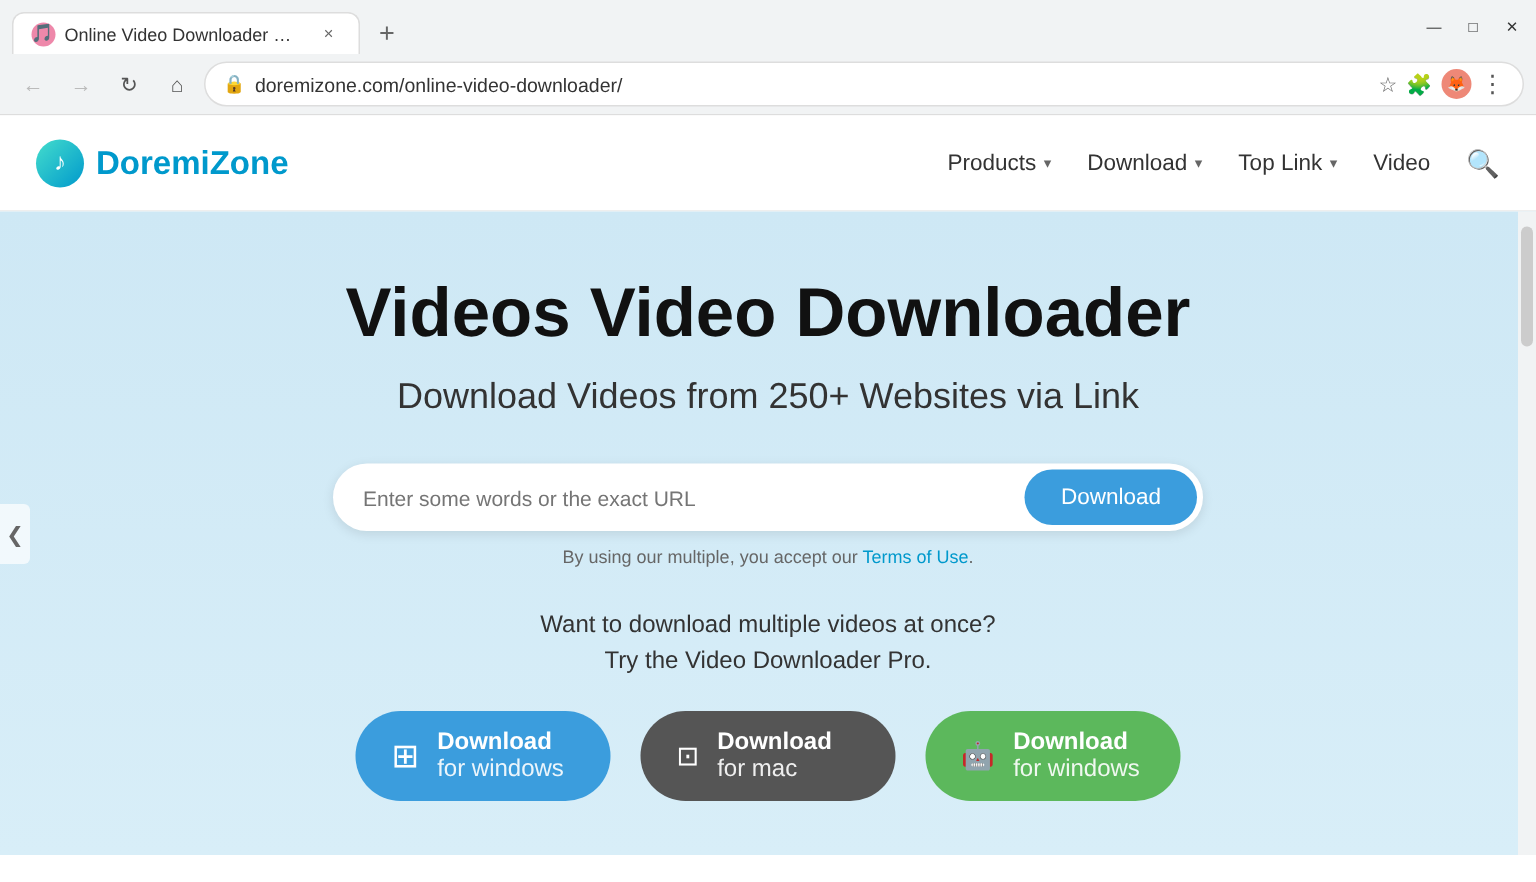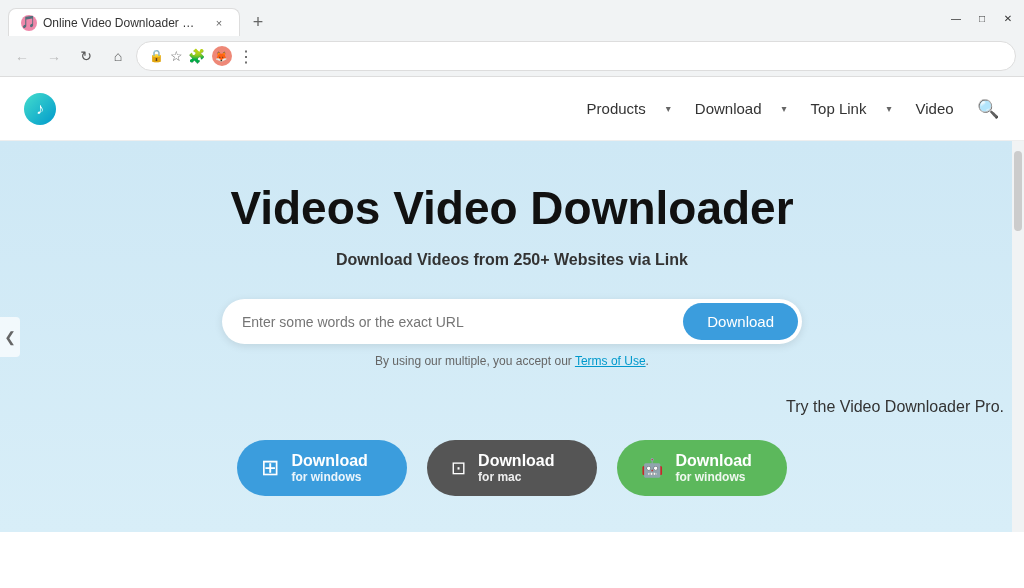--- a/index.html
+++ b/index.html
@@ -146,21 +146,21 @@
     .nav-links {
       display: flex;
       align-items: center;
       gap: 24px;
       font-size: 15px;
       color: #333;
     }
     .nav-link {
       display: flex;
       align-items: center;
-      gap: 20px;
+      gap: 5px;
       cursor: pointer;
       color: #333;
       text-decoration: none;
     }
     .nav-chevron { font-size: 10px; color: #666; }
     .search-icon-nav { font-size: 18px; color: #333; cursor: pointer; }
 
     
     .hero {
       background: linear-gradient(180deg, #cee8f5 0%, #d8eef8 100%);
@@ -168,24 +168,23 @@
       text-align: center;
       position: relative;
     }
     .hero-title {
       font-size: 46px;
       font-weight: bold;
       color: #111;
       margin-bottom: 16px;
     }
     .hero-subtitle {
-      font-size: 16px;
+      font-size: 24px;
       color: #333;
       margin-bottom: 30px;
-      font-weight: bold;
     }
     .search-bar {
       display: flex;
       align-items: center;
       background: #fff;
       border-radius: 30px;
       max-width: 580px;
       margin: 0 auto 10px;
       padding: 4px 4px 4px 20px;
       box-shadow: 0 2px 8px rgba(0,0,0,0.1);
@@ -207,31 +206,30 @@
       padding: 10px 24px;
       font-size: 15px;
       cursor: pointer;
       font-weight: 500;
     }
     .terms-text {
       font-size: 12px;
       color: #666;
       margin-bottom: 30px;
     }
-    .terms-link { color: #09c; text-decoration: underline; cursor: pointer; }
+    .terms-link { color: #09c; cursor: pointer; }
     .cta-text {
       font-size: 16px;
       color: #333;
       margin-bottom: 6px;
     }
     .cta-text2 {
       font-size: 16px;
       color: #333;
       margin-bottom: 24px;
-      text-align: right;
     }
     .download-buttons {
       display: flex;
       justify-content: center;
       gap: 20px;
       margin-bottom: 16px;
     }
     .dl-btn {
       display: flex;
       align-items: center;
@@ -246,21 +244,21 @@
     }
     .dl-btn-windows { background: #3b9ddd; }
     .dl-btn-mac { background: #555; }
     .dl-btn-android { background: #5cb85c; }
     .dl-btn-icon {
       font-size: 22px;
       display: flex; align-items: center; justify-content: center;
     }
     .dl-btn-text { display: flex; flex-direction: column; text-align: left; }
     .dl-btn-main { font-size: 16px; font-weight: bold; }
-    .dl-btn-sub { font-size: 12px; font-weight: bold; opacity: 0.9; }
+    .dl-btn-sub { font-size: 16px; font-weight: normal; opacity: 0.9; }
 
     
     .page-wrapper {
       display: flex;
       position: relative;
     }
     .scrollbar {
       width: 12px;
       background: #f1f3f4;
       position: absolute;
@@ -331,35 +329,37 @@
         <div class="wctrl close">✕</div>
       </div>
     </div>
     <div class="browser-controls">
       <div class="ctrl-btn disabled">←</div>
       <div class="ctrl-btn disabled">→</div>
       <div class="ctrl-btn">↻</div>
       <div class="ctrl-btn">⌂</div>
       <div class="address-bar">
         <span class="lock-icon">🔒</span>
+        <span class="address-text">doremizone.com/online-video-downloader/</span>
         <span class="star-icon">☆</span>
         <span class="puzzle-icon">🧩</span>
         <div class="avatar-circle">🦊</div>
         <span class="menu-btn">⋮</span>
       </div>
     </div>
   </div>
 
   <div class="website">
 
     <nav class="navbar">
       <div class="logo">
         <div class="logo-icon">
           <span>♪</span>
         </div>
+        <span class="logo-text">DoremiZone</span>
       </div>
       <div class="nav-links">
         <a class="nav-link">
           <span>Products</span>
           <span class="nav-chevron">▾</span>
         </a>
         <a class="nav-link">
           <span>Download</span>
           <span class="nav-chevron">▾</span>
         </a>
@@ -383,20 +383,21 @@
 
         <div class="search-bar">
           <input class="search-input" type="text" placeholder="Enter some words or the exact URL" style="">
           <button class="search-btn">Download</button>
         </div>
 
         <p class="terms-text">
           <span>By using our multiple, you accept our </span><span class="terms-link">Terms of Use</span><span>.</span>
         </p>
 
+        <p class="cta-text">Want to download multiple videos at once?</p>
         <p class="cta-text2">Try the Video Downloader Pro.</p>
 
         <div class="download-buttons">
           <button class="dl-btn dl-btn-windows">
             <span class="dl-btn-icon">⊞</span>
             <div class="dl-btn-text">
               <span class="dl-btn-main">Download</span>
               <span class="dl-btn-sub">for windows</span>
             </div>
           </button>

